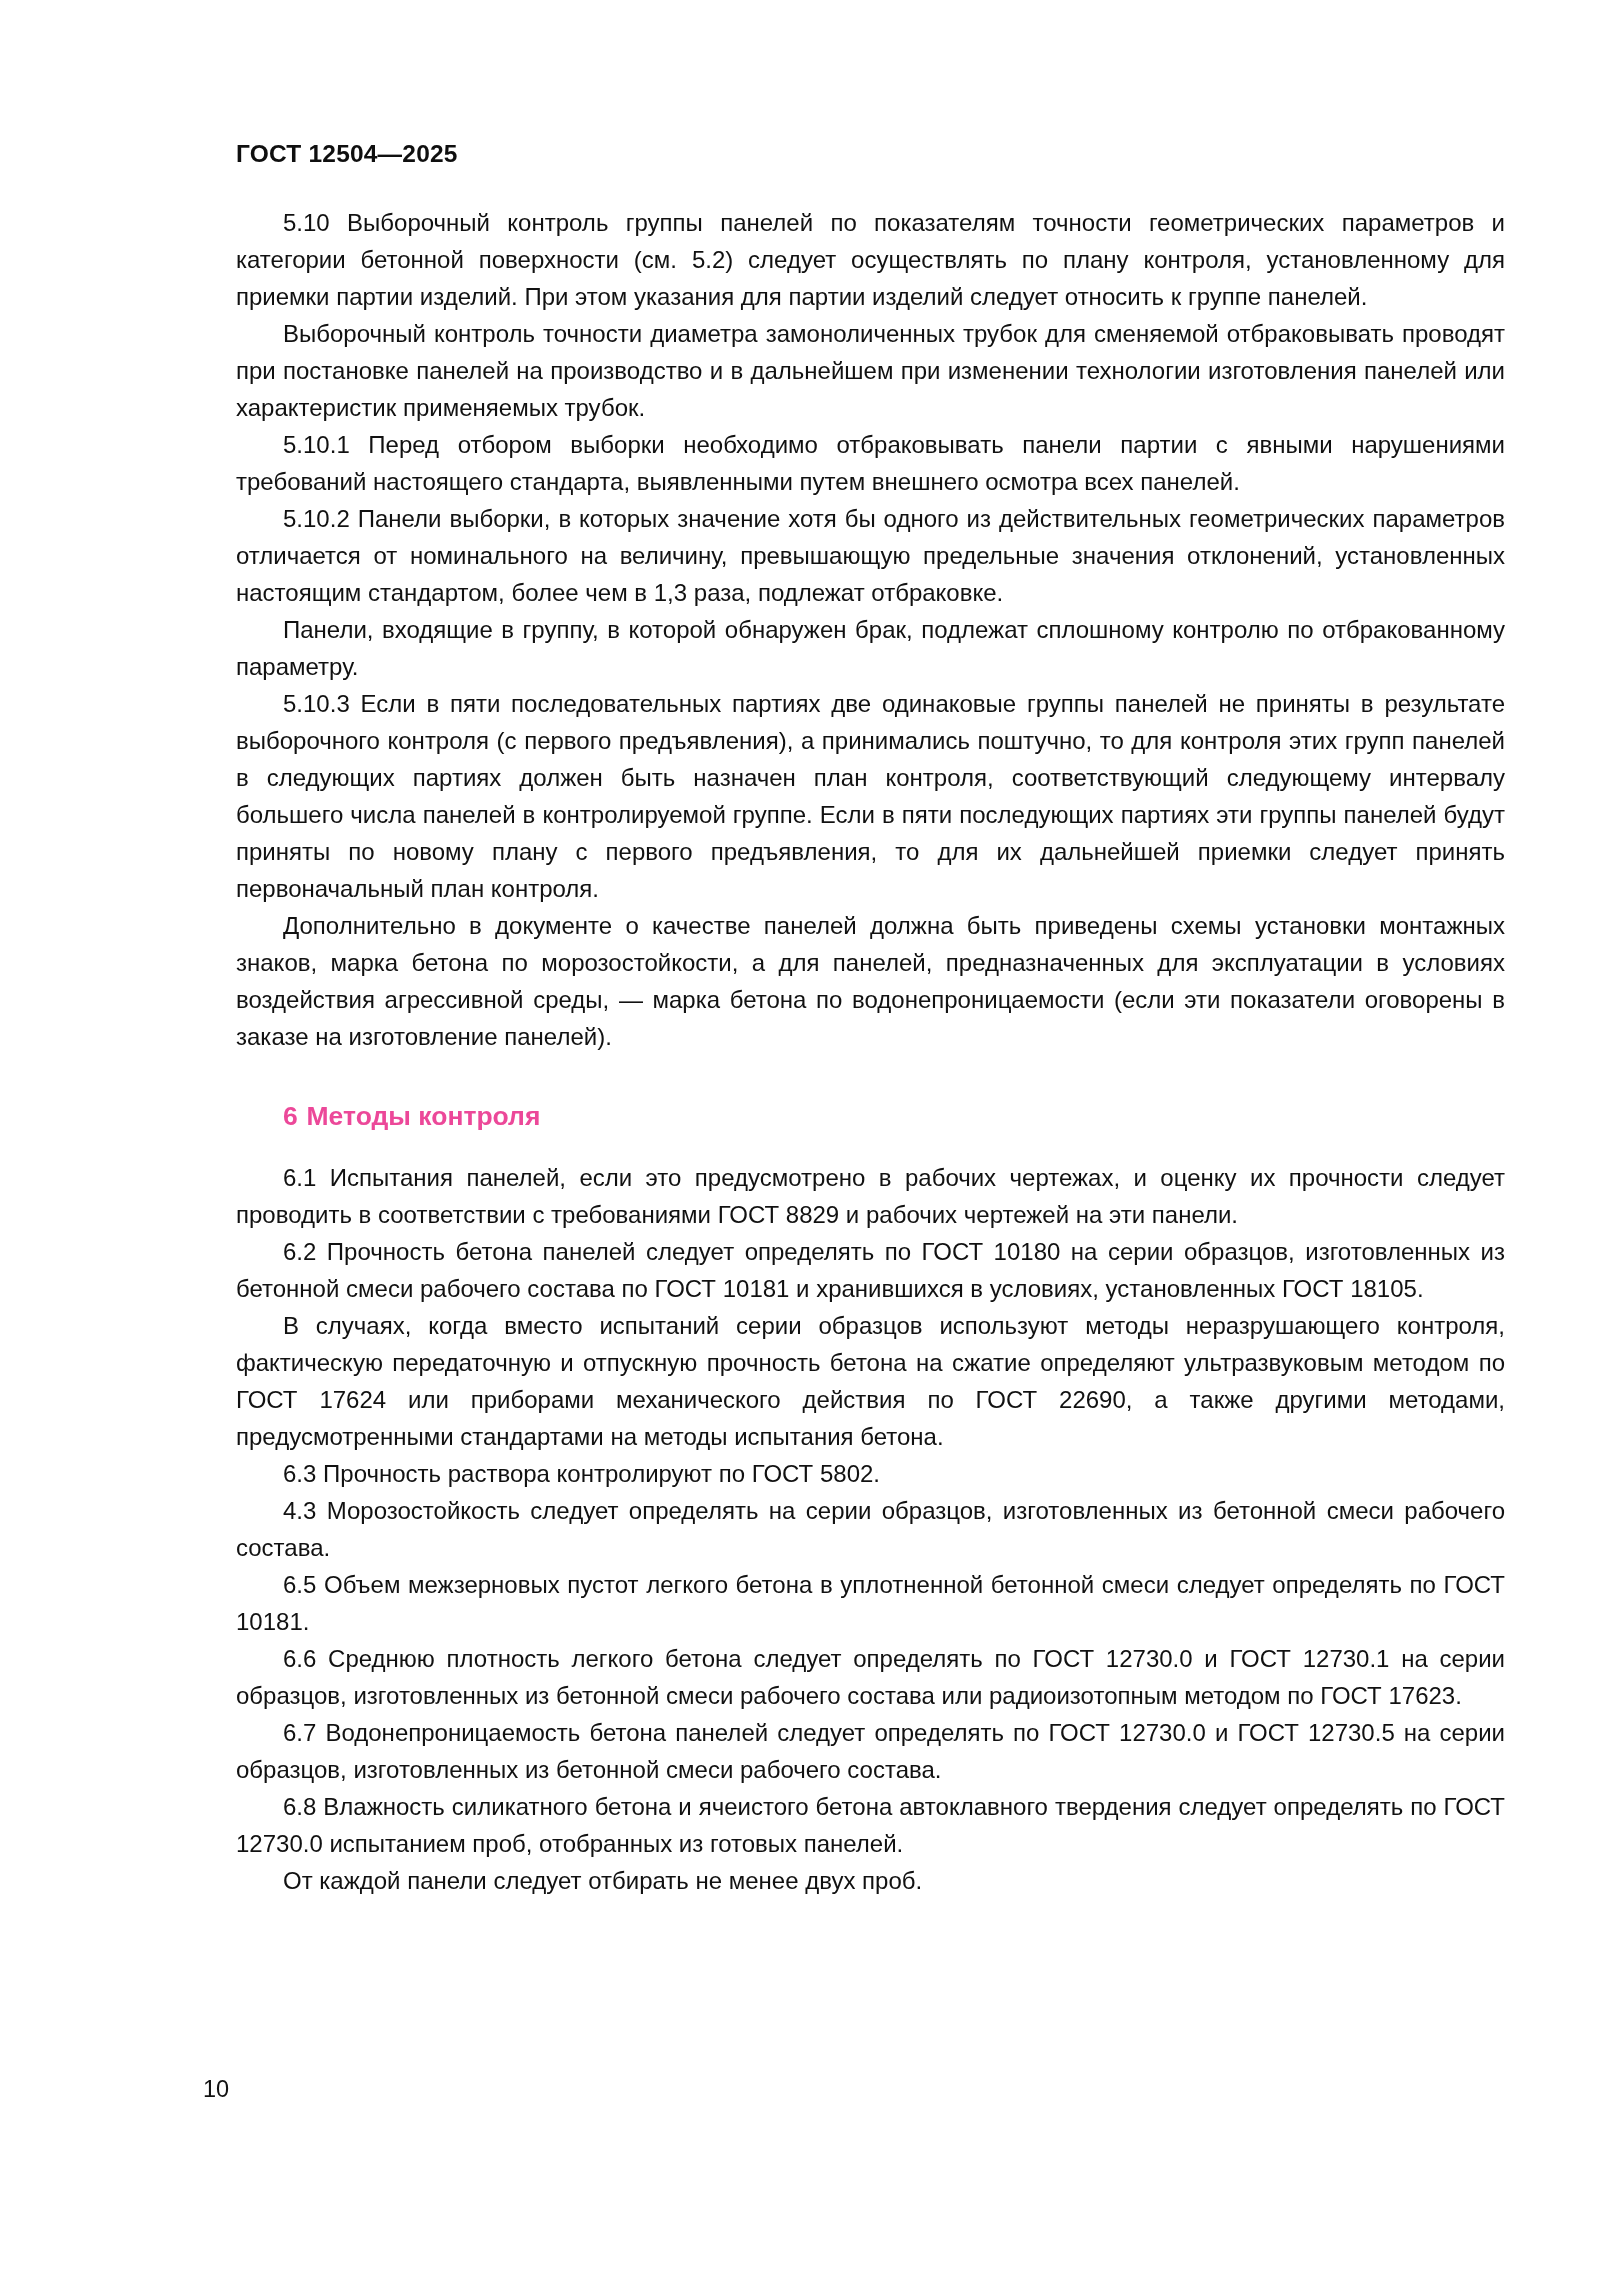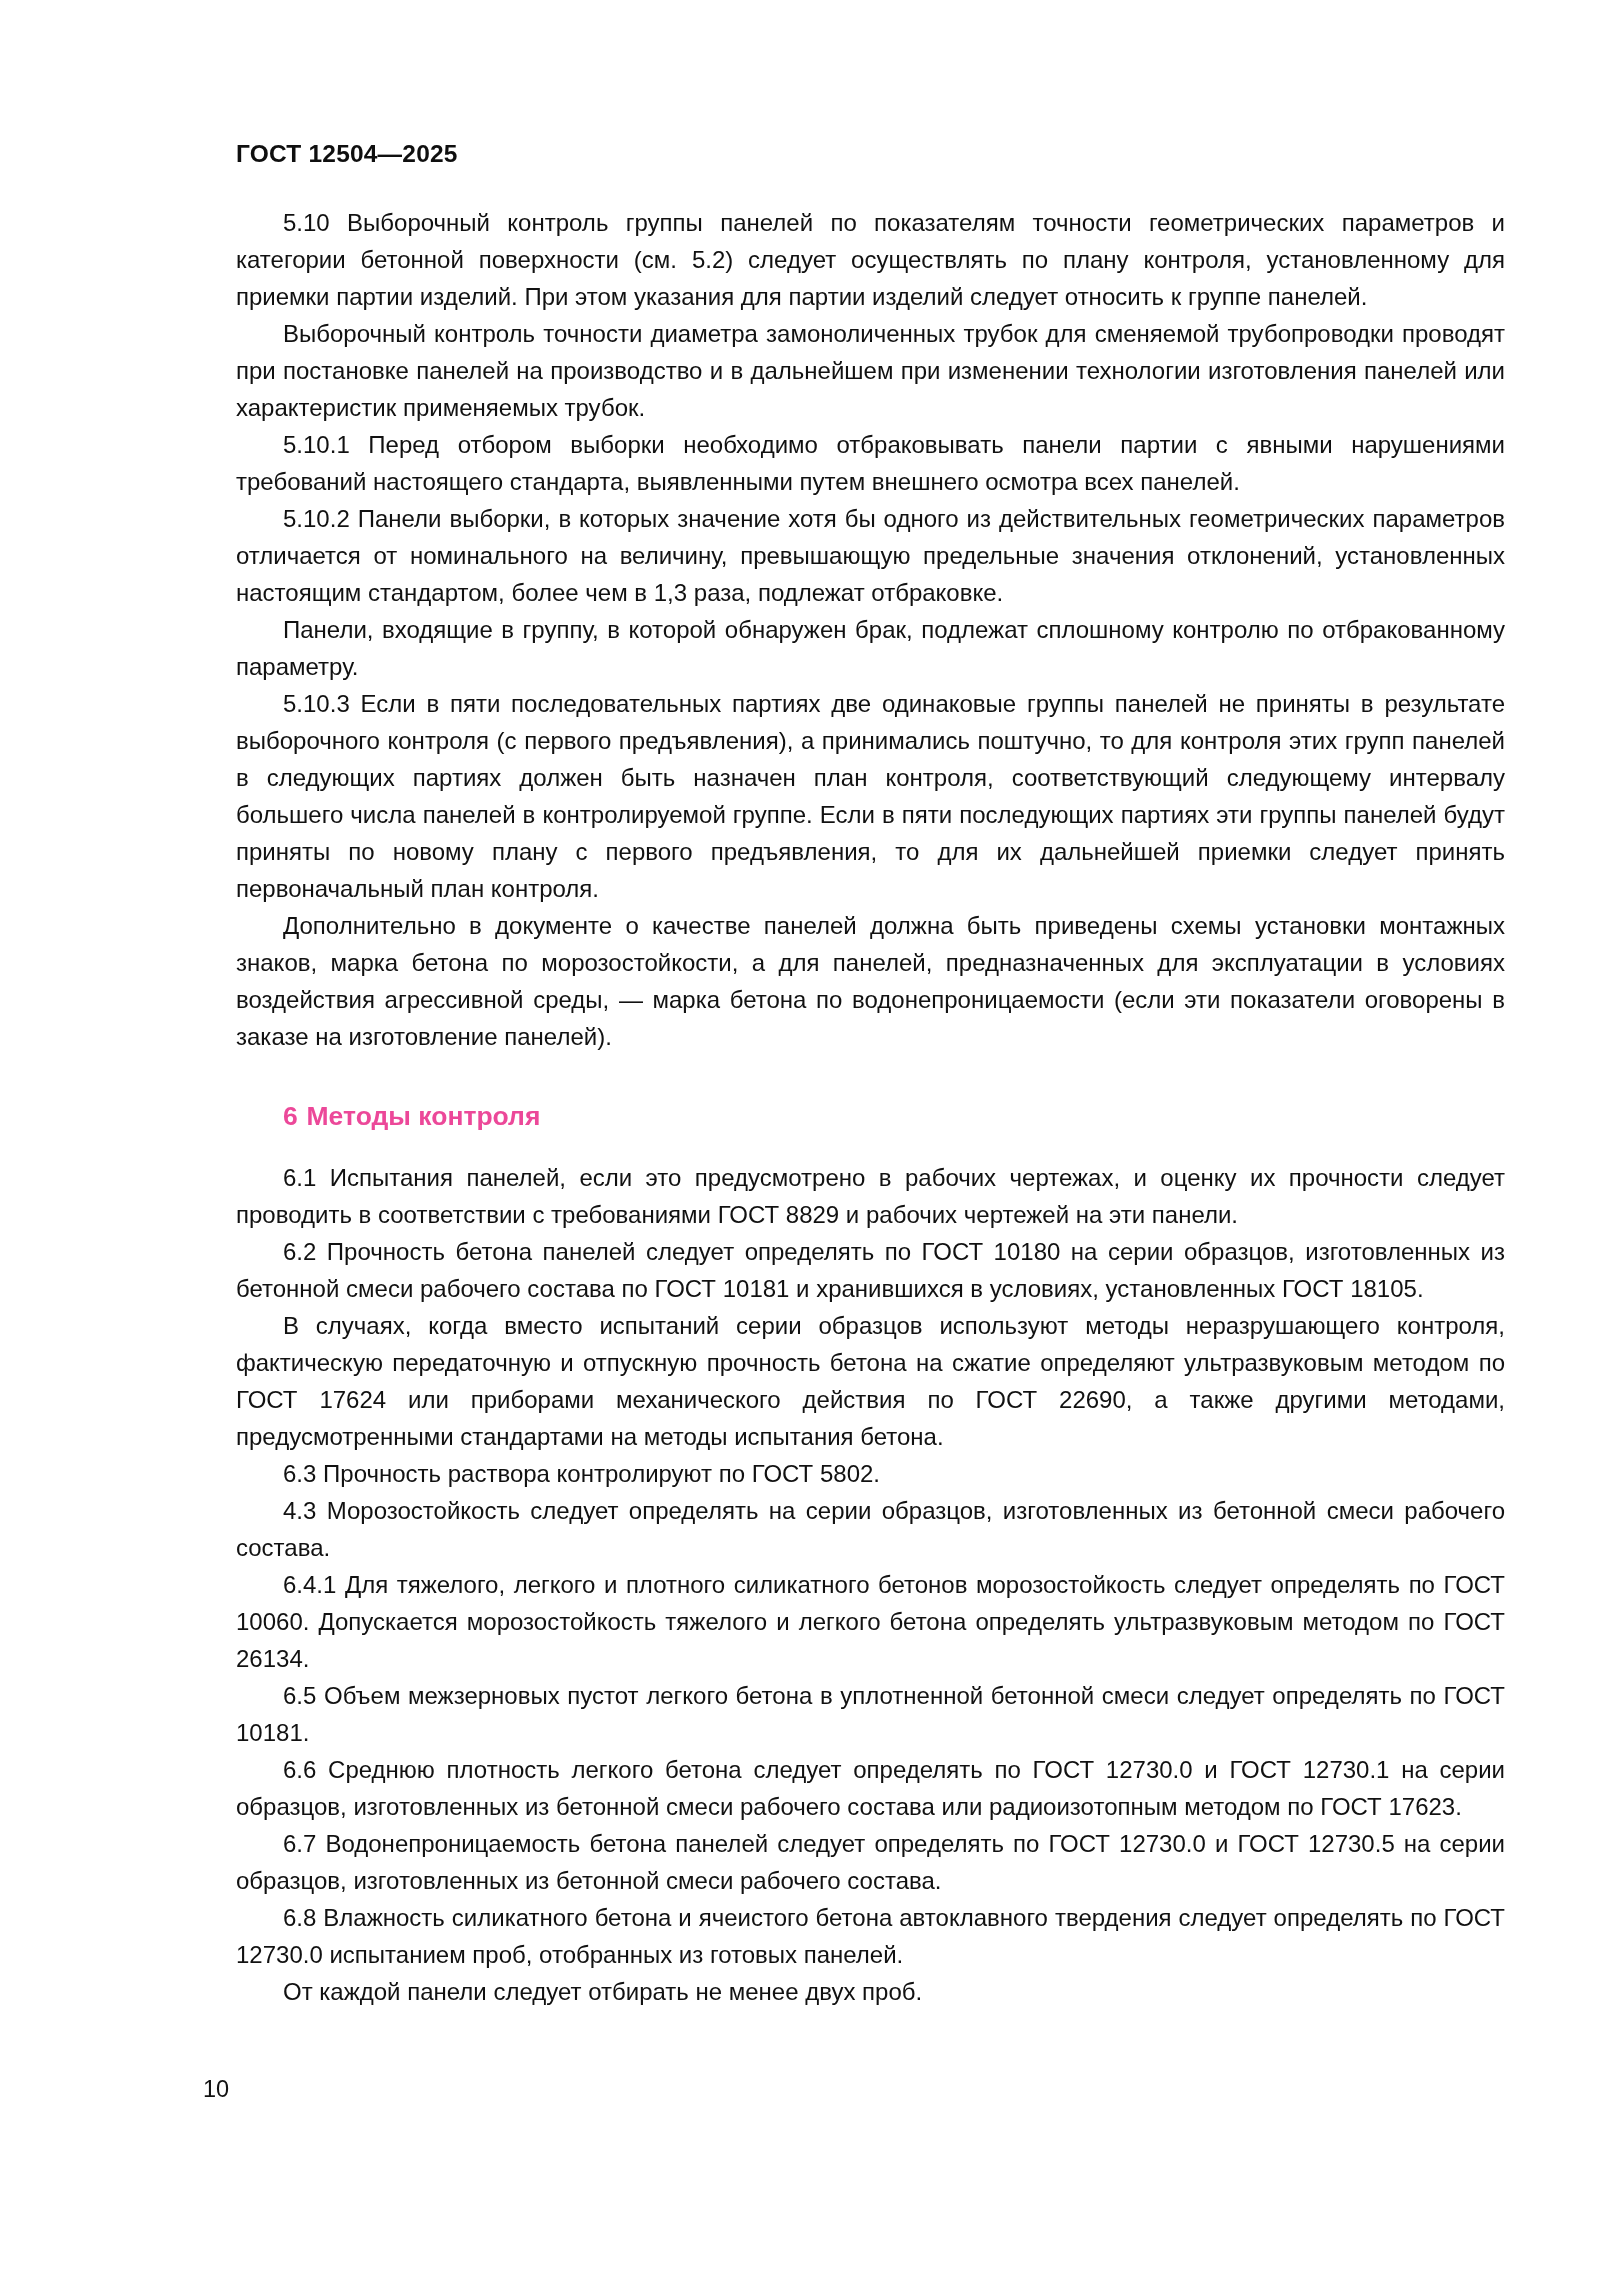--- a/index.html
+++ b/index.html
@@ -84,21 +84,21 @@
 <body>
 
 <div class="page">
 
   <div class="running-head">ГОСТ 12504—2025</div>
 
   <div class="content">
 
     <p class="para indent">5.10  Выборочный контроль группы панелей по показателям точности геометрических параметров и  категории  бетонной  поверхности (см. 5.2)  следует осуществлять по плану контроля, установленному для приемки партии изделий. При этом указания для партии изделий следует относить к группе панелей.</p>
 
-    <p class="para indent">Выборочный контроль точности диаметра замоноличенных трубок для сменяемой трубопроводки проводят при постановке панелей на производство и в дальнейшем при изменении технологии изготовления панелей или характеристик применяемых трубок.</p>
+    <p class="para indent">Выборочный контроль точности диаметра замоноличенных трубок для сменяемой отбраковывать проводят при постановке панелей на производство и в дальнейшем при изменении технологии изготовления панелей или характеристик применяемых трубок.</p>
 
     <p class="para indent">5.10.1  Перед отбором выборки необходимо отбраковывать панели партии с явными нарушениями требований настоящего стандарта, выявленными путем внешнего осмотра всех панелей.</p>
 
     <p class="para indent">5.10.2  Панели выборки, в которых значение хотя бы одного из действительных геометрических параметров отличается от номинального на величину, превышающую предельные значения отклонений, установленных настоящим стандартом, более чем в 1,3 раза, подлежат отбраковке.</p>
 
     <p class="para indent">Панели, входящие в группу, в которой обнаружен брак, подлежат сплошному контролю по отбракованному параметру.</p>
 
     <p class="para indent">5.10.3  Если в пяти последовательных партиях две одинаковые группы панелей не приняты в результате выборочного контроля (с первого предъявления), а принимались поштучно, то для контроля этих групп панелей в следующих партиях должен быть назначен план контроля, соответствующий следующему интервалу большего числа панелей в контролируемой группе. Если в пяти последующих партиях эти группы панелей будут приняты по новому плану с первого предъявления, то для их дальнейшей приемки следует принять первоначальный план контроля.</p>
 
 
@@ -111,21 +111,20 @@
     <p class="para indent">6.1  Испытания панелей, если это предусмотрено в рабочих чертежах, и оценку их прочности следует проводить в соответствии с требованиями ГОСТ 8829 и рабочих чертежей на эти панели.</p>
 
     <p class="para indent">6.2  Прочность бетона панелей следует определять по ГОСТ 10180 на серии образцов, изготовленных из бетонной смеси рабочего состава по ГОСТ 10181 и хранившихся в условиях, установленных ГОСТ 18105.</p>
 
     <p class="para indent">В случаях, когда вместо испытаний серии образцов используют методы неразрушающего контроля, фактическую передаточную и отпускную прочность бетона на сжатие определяют ультразвуковым методом по ГОСТ 17624 или приборами механического действия по ГОСТ 22690, а также другими методами, предусмотренными стандартами на методы испытания бетона.</p>
 
     <p class="para indent">6.3  Прочность раствора контролируют по ГОСТ 5802.</p>
 
     <p class="para indent">4.3  Морозостойкость следует определять на серии образцов, изготовленных из бетонной смеси рабочего состава.</p>
 
-    <p class="para indent">6.4.1  Для тяжелого, легкого и плотного силикатного бетонов морозостойкость следует определять по ГОСТ 10060. Допускается морозостойкость тяжелого и легкого бетона определять ультразвуковым методом по ГОСТ 26134.</p>
 
 
     <p class="para indent">6.5  Объем межзерновых пустот легкого бетона в уплотненной бетонной смеси следует определять по ГОСТ 10181.</p>
 
     <p class="para indent">6.6  Среднюю плотность легкого бетона следует определять по ГОСТ 12730.0 и ГОСТ 12730.1 на серии образцов, изготовленных из бетонной смеси рабочего состава или радиоизотопным методом по ГОСТ 17623.</p>
 
     <p class="para indent">6.7  Водонепроницаемость бетона панелей следует определять по ГОСТ 12730.0 и ГОСТ 12730.5 на серии образцов, изготовленных из бетонной смеси рабочего состава.</p>
 
     <p class="para indent">6.8  Влажность силикатного бетона и ячеистого бетона автоклавного твердения следует определять по ГОСТ 12730.0 испытанием проб, отобранных из готовых панелей.</p>
 

